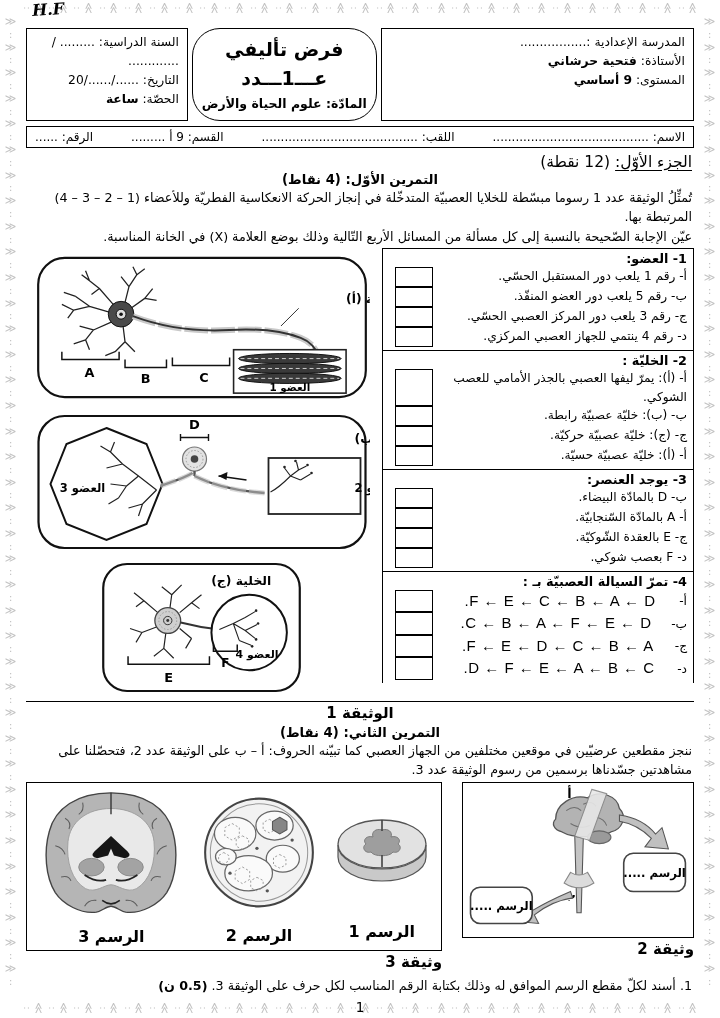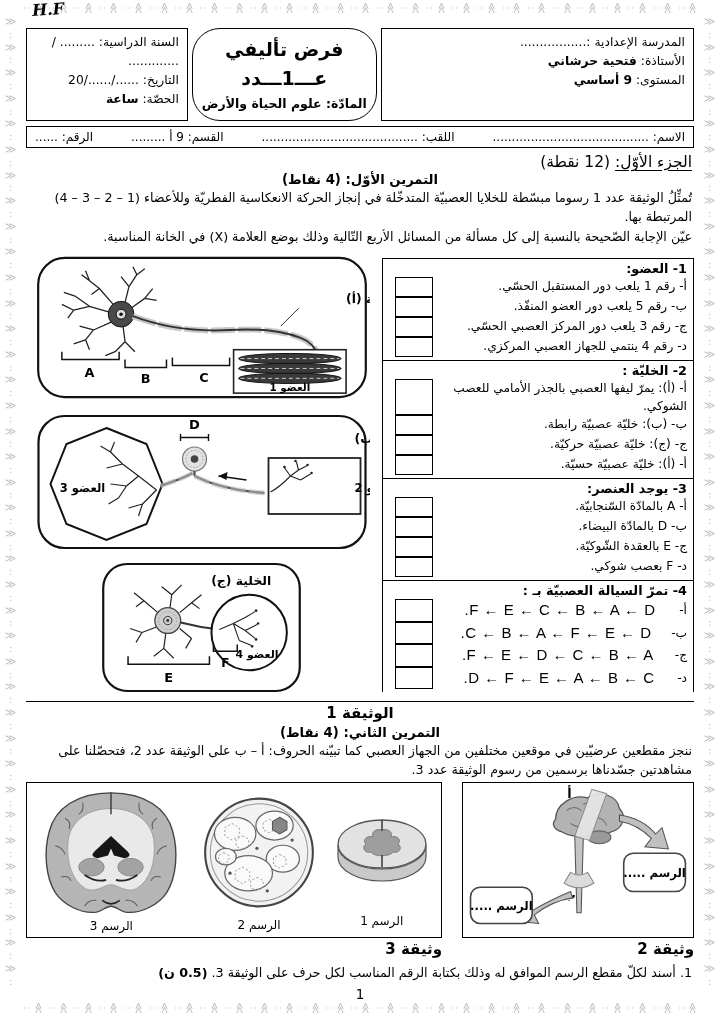--- a/index.html
+++ b/index.html
@@ -26,42 +26,42 @@
   .exam-title{font-weight:bold;font-size:19px;margin-top:2px;}
   .exam-subject{font-weight:bold;font-size:12.5px;margin-bottom:3px;}
   .identity{border:1.8px solid #000;margin-top:5px;padding:3px 8px;font-size:12px;
             display:flex;justify-content:space-between;white-space:nowrap;overflow:hidden;}
   
   .part-heading{font-size:15.5px;font-weight:normal;margin:5px 2px 1px;}
   .part-heading .u{text-decoration:underline;text-underline-offset:3px;}
   .ex-heading{font-size:13.2px;font-weight:bold;margin:1px 2px 0;text-align:center;}
   .intro{font-size:12.7px;line-height:1.5;margin:1px 2px;}
   
-  .main-cols{display:flex;gap:5px;margin-top:2px;border-bottom:1.6px solid #000;align-items:center;}
+  .main-cols{display:flex;gap:5px;margin-top:2px;border-bottom:1.6px solid #000;align-items:flex-start;}
   .questions{width:310px;border:1.6px solid #000;border-bottom:0;display:flex;flex-direction:column;}
   .qblock{padding:2px 6px 3px;flex:1;}
   .qblock + .qblock{border-top:1.5px solid #000;}
   .q-title{font-weight:bold;font-size:12.8px;margin-bottom:1px;}
   .opt-row{display:flex;align-items:stretch;}
   .opt-text{flex:1;font-size:12.2px;line-height:1.5;}
   .chk{width:36px;min-height:18px;border:1.1px solid #000;margin-left:6px;margin-right:8px;align-self:stretch;}
   .seq-row .opt-text{display:flex;align-items:center;}
   .seq{flex:1;text-align:center;font-size:15px;letter-spacing:0.5px;font-family:Liberation Sans, sans-serif;}
   .figures{flex:1;display:flex;flex-direction:column;align-items:center;gap:9px;padding:5px 0 6px;}
   .figures svg{display:block;}
   .fig-caption{text-align:center;font-weight:bold;font-size:15px;margin:2px 0 3px;}
   
   .bottom-row{display:flex;gap:20px;margin-top:3px;align-items:flex-start;}
   .doc-block{display:flex;flex-direction:column;}
   .doc2-block{width:232px;}
   .doc3-block{flex:1;}
   .doc-box{border:1.6px solid #000;background:#fff;}
   .doc3-inner{display:flex;justify-content:space-around;align-items:center;padding:4px 2px;}
   .doc-stack{display:flex;flex-direction:column;align-items:center;}
-  .doc-label{font-weight:normal;font-size:12px;margin-top:1px;}
+  .doc-label{font-weight:bold;font-size:16px;margin-top:9px;}
   .doc-caption{text-align:right;font-weight:bold;font-size:15px;margin-top:2px;}
   .q-line{font-size:12.7px;margin:7px 2px 0;}
   .q-line b{font-weight:bold;}
   .page-num{text-align:center;font-size:13.5px;margin-top:6px;}
   svg text{font-family:"DejaVu Sans",sans-serif;}
 </style>
 </head>
 <body>
 
 <div class="page">
@@ -294,25 +294,25 @@
               <div class="chk"></div>
             </div>
           <div class="opt-row">
               <div class="opt-text">أ- (أ): خليّة عصبيّة حسيّة.</div>
               <div class="chk"></div>
             </div>
         </div>
         <div class="qblock">
           <div class="q-title">3- يوجد العنصر:</div>
           <div class="opt-row">
+              <div class="opt-text">ب- D بالمادّة البيضاء.</div>
+              <div class="chk"></div>
+            </div>
+          <div class="opt-row">
               <div class="opt-text">أ- A بالمادّة السّنجابيّة.</div>
-              <div class="chk"></div>
-            </div>
-          <div class="opt-row">
-              <div class="opt-text">ب- D بالمادّة البيضاء.</div>
               <div class="chk"></div>
             </div>
           <div class="opt-row">
               <div class="opt-text">ج- E بالعقدة الشّوكيّة.</div>
               <div class="chk"></div>
             </div>
           <div class="opt-row">
               <div class="opt-text">د- F بعصب شوكي.</div>
               <div class="chk"></div>
             </div>

